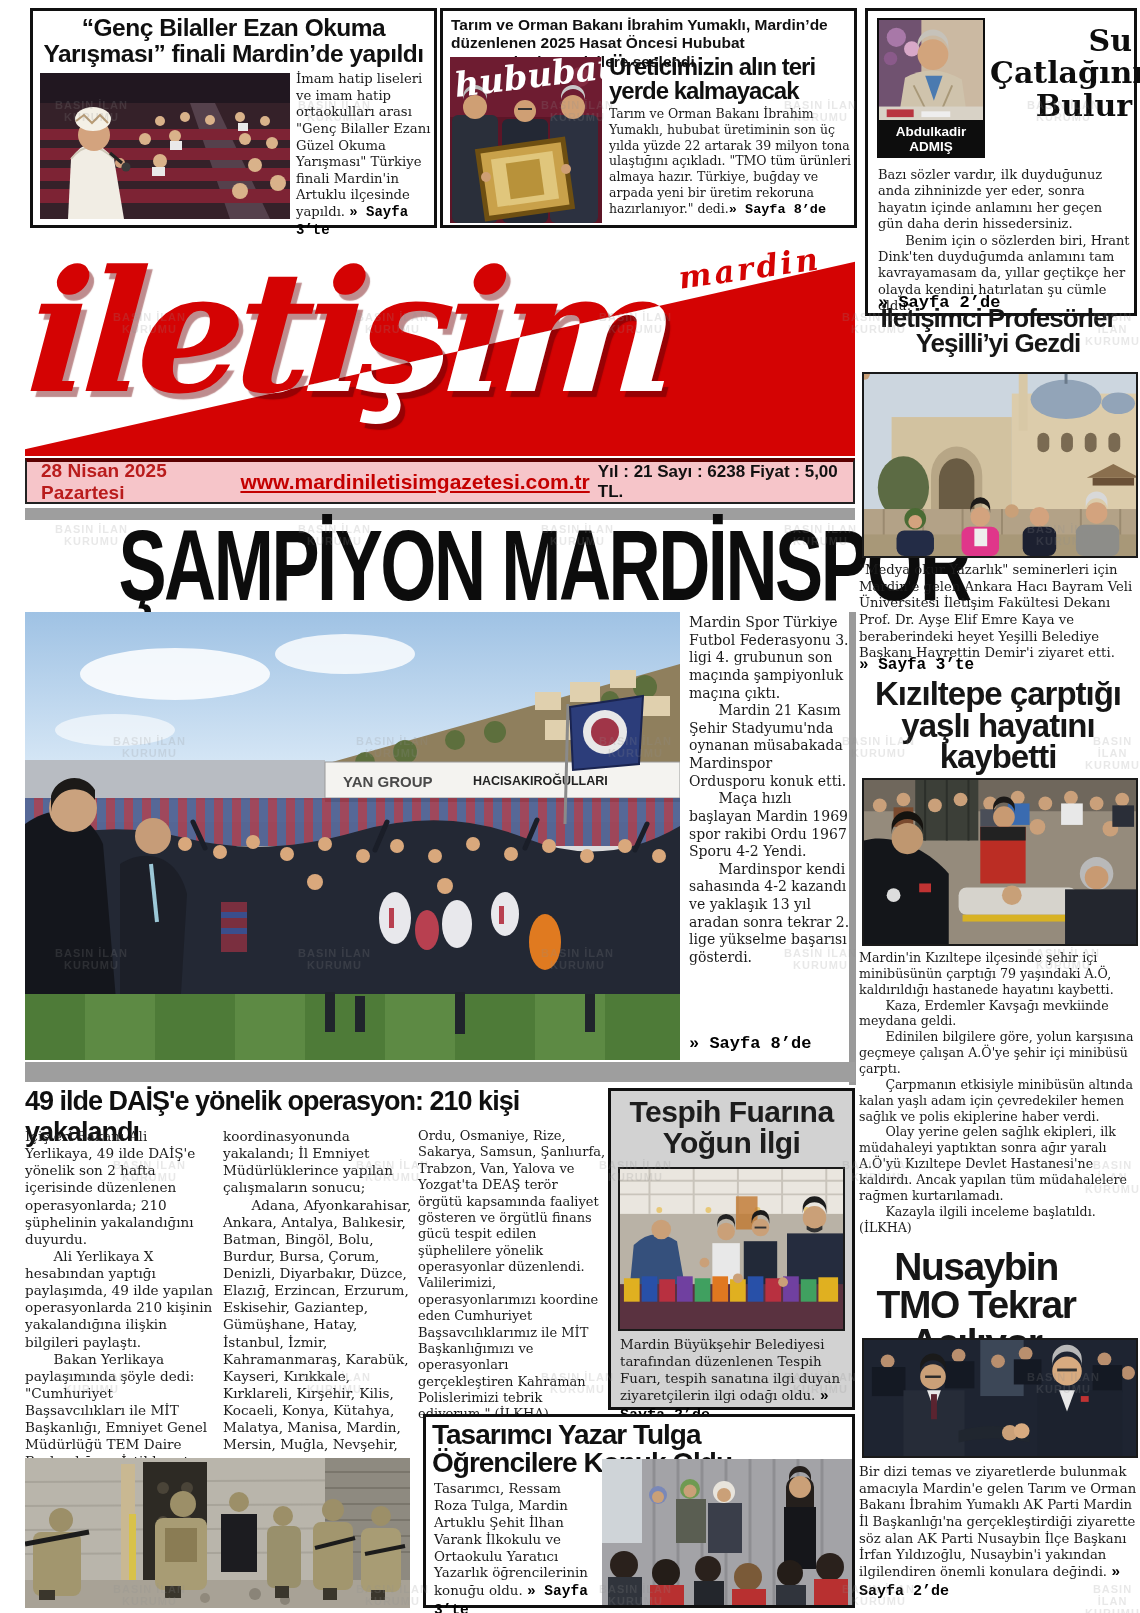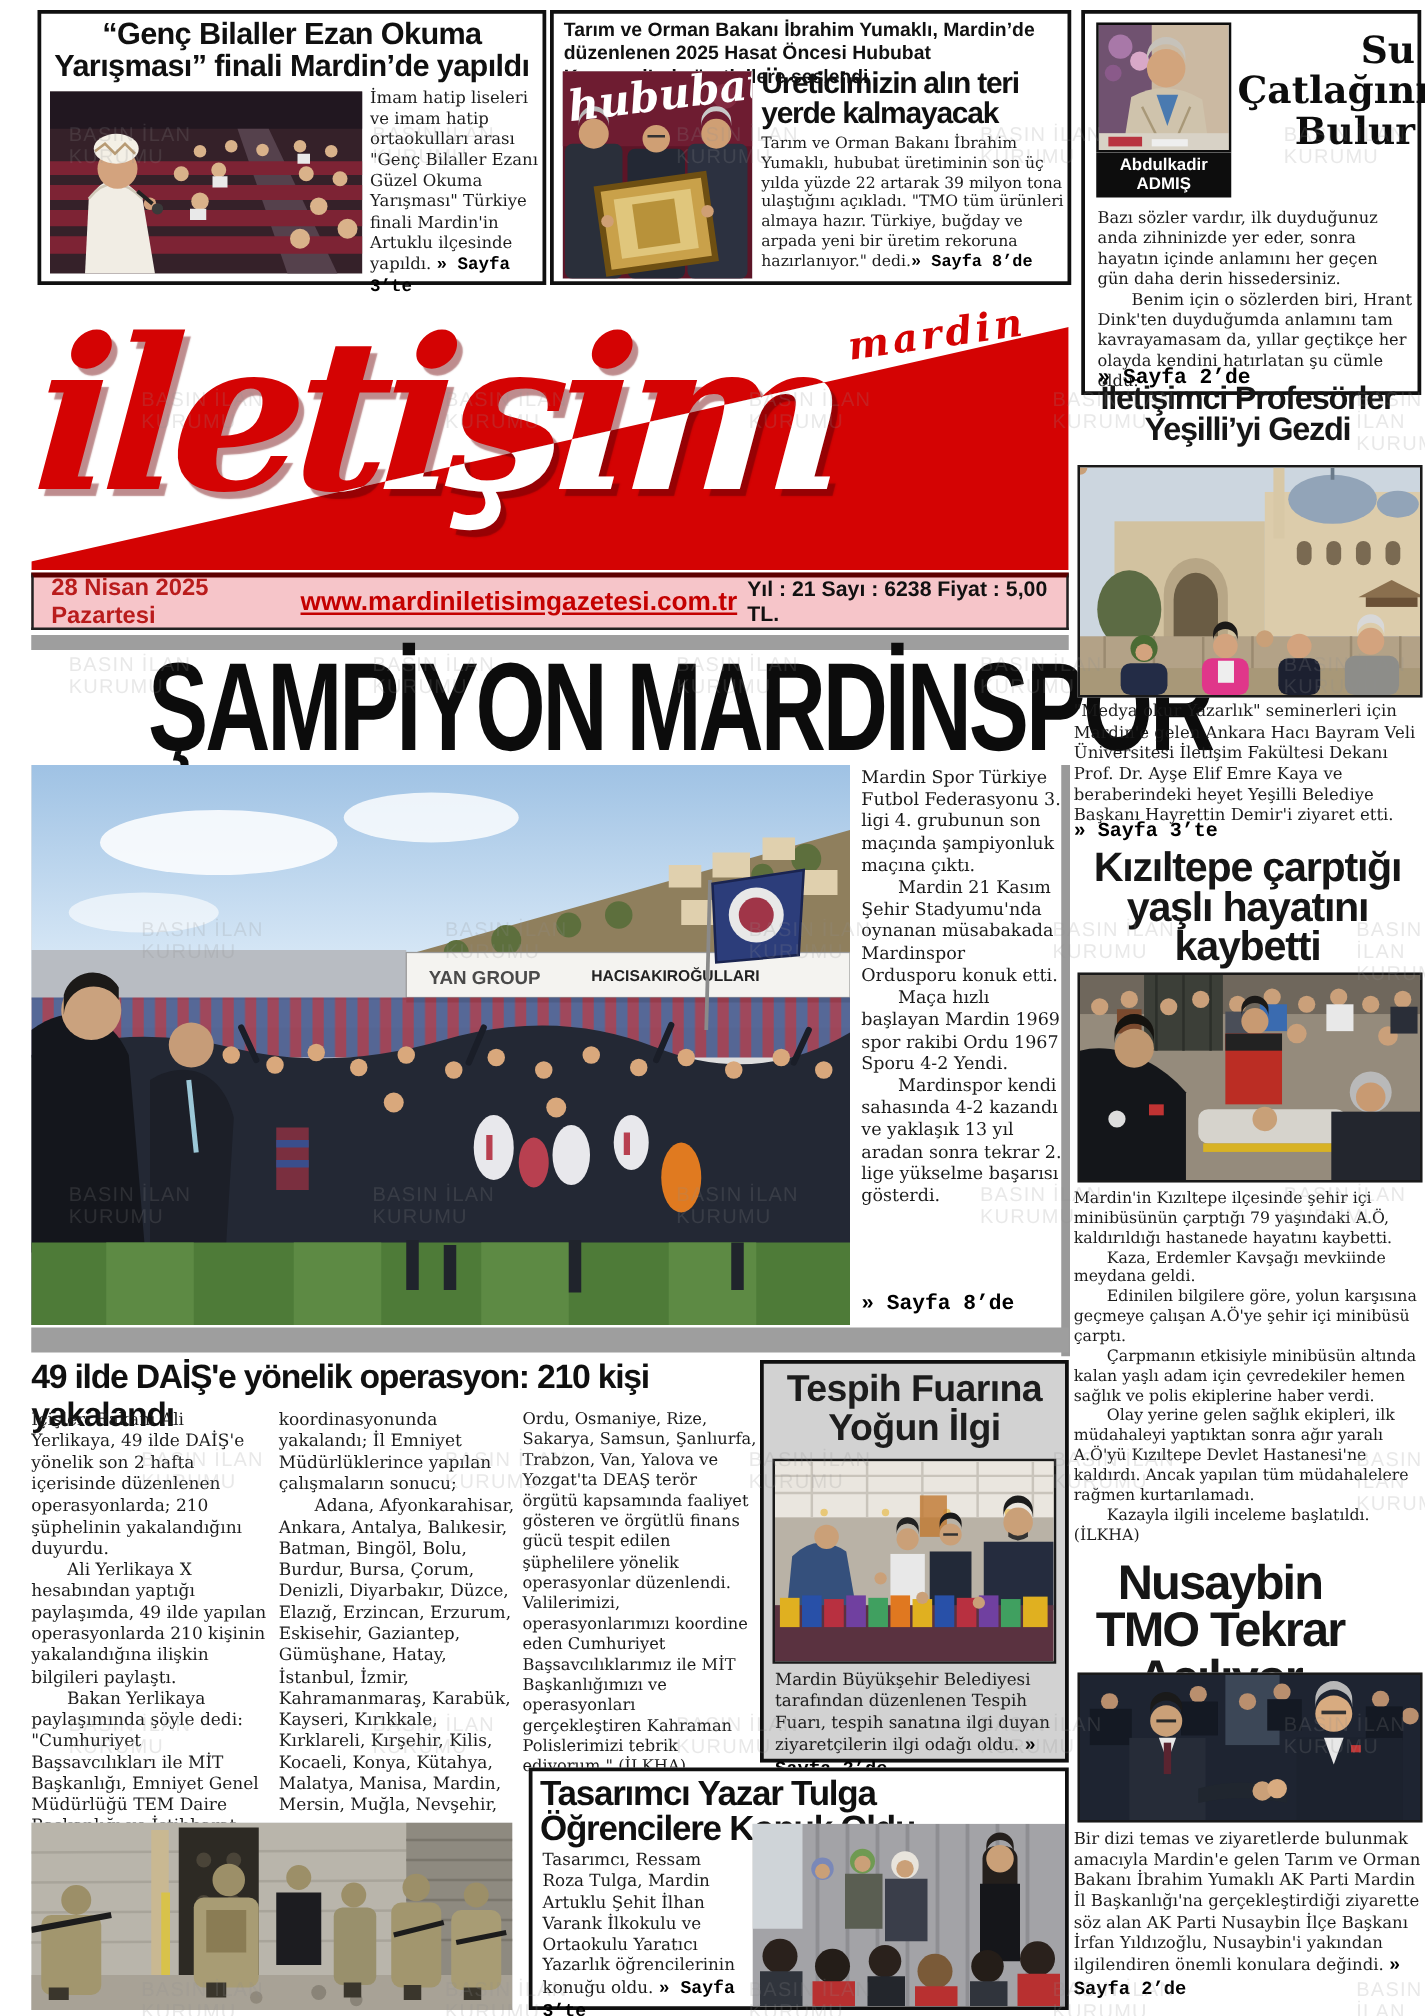--- a/index.html
+++ b/index.html
@@ -7,21 +7,21 @@
   body{width:1140px;height:1613px;position:relative;overflow:hidden;font-family:"Liberation Sans",sans-serif;background:#fff}
   .box{position:absolute;border:3px solid #101010;background:#fff}
   .serif{font-family:"DejaVu Serif",serif;color:#1b1b1b}
   .body p{line-height:1.26;margin:0}
   .body p + p{text-indent:2.1em}
   .more{font-family:Liberation Mono, monospace;font-weight:bold;color:#000}
   .hl{font-family:"Liberation Sans",sans-serif;font-weight:bold;color:#101010;letter-spacing:-0.5px}
   .ph{position:absolute;overflow:hidden;background:#ddd}
   .ph svg{display:block;width:100%;height:100%}
   .frame{border:2px solid #1a1a1a}
-  .wm{position:absolute;z-index:60;color:#8f8f8f;opacity:.20;font-weight:normal;font-size:16px;line-height:1.08;pointer-events:none;letter-spacing:1px}
+  .wm{position:absolute;z-index:60;color:#8f8f8f;opacity:.20;font-weight:bold;font-size:11px;line-height:1.08;text-align:center;pointer-events:none;letter-spacing:1px}
 
   
   #masthead{position:absolute;left:25px;top:230px;width:830px;height:226px}
   #masthead .wedge{position:absolute;inset:0;background:#d40303;clip-path:polygon(0 97%,100% 14%,100% 100%,0 100%)}
   #masthead .brand-layer{position:absolute;inset:0;font-family:"DejaVu Serif",serif;font-style:italic;font-weight:bold;font-size:168px;letter-spacing:-9px;line-height:1;}
   #masthead .brand-layer span{position:absolute;left:4px;top:18px;transform:skewX(-4deg)}
   #masthead .brand-red{color:#d40303;clip-path:polygon(0 0,100% 0,100% 14%,0 97%);text-shadow:5px 6px 1px rgba(110,0,5,.45)}
   #masthead .brand-white{color:#fff;clip-path:polygon(0 97%,100% 14%,100% 100%,0 100%);text-shadow:5px 6px 1px rgba(90,0,5,.5)}
   #masthead .region{position:absolute;right:34px;top:20px;color:#d40303;font-family:"DejaVu Serif",serif;font-style:italic;font-weight:bold;font-size:31px;letter-spacing:3px;transform:rotate(-8deg)}
 

